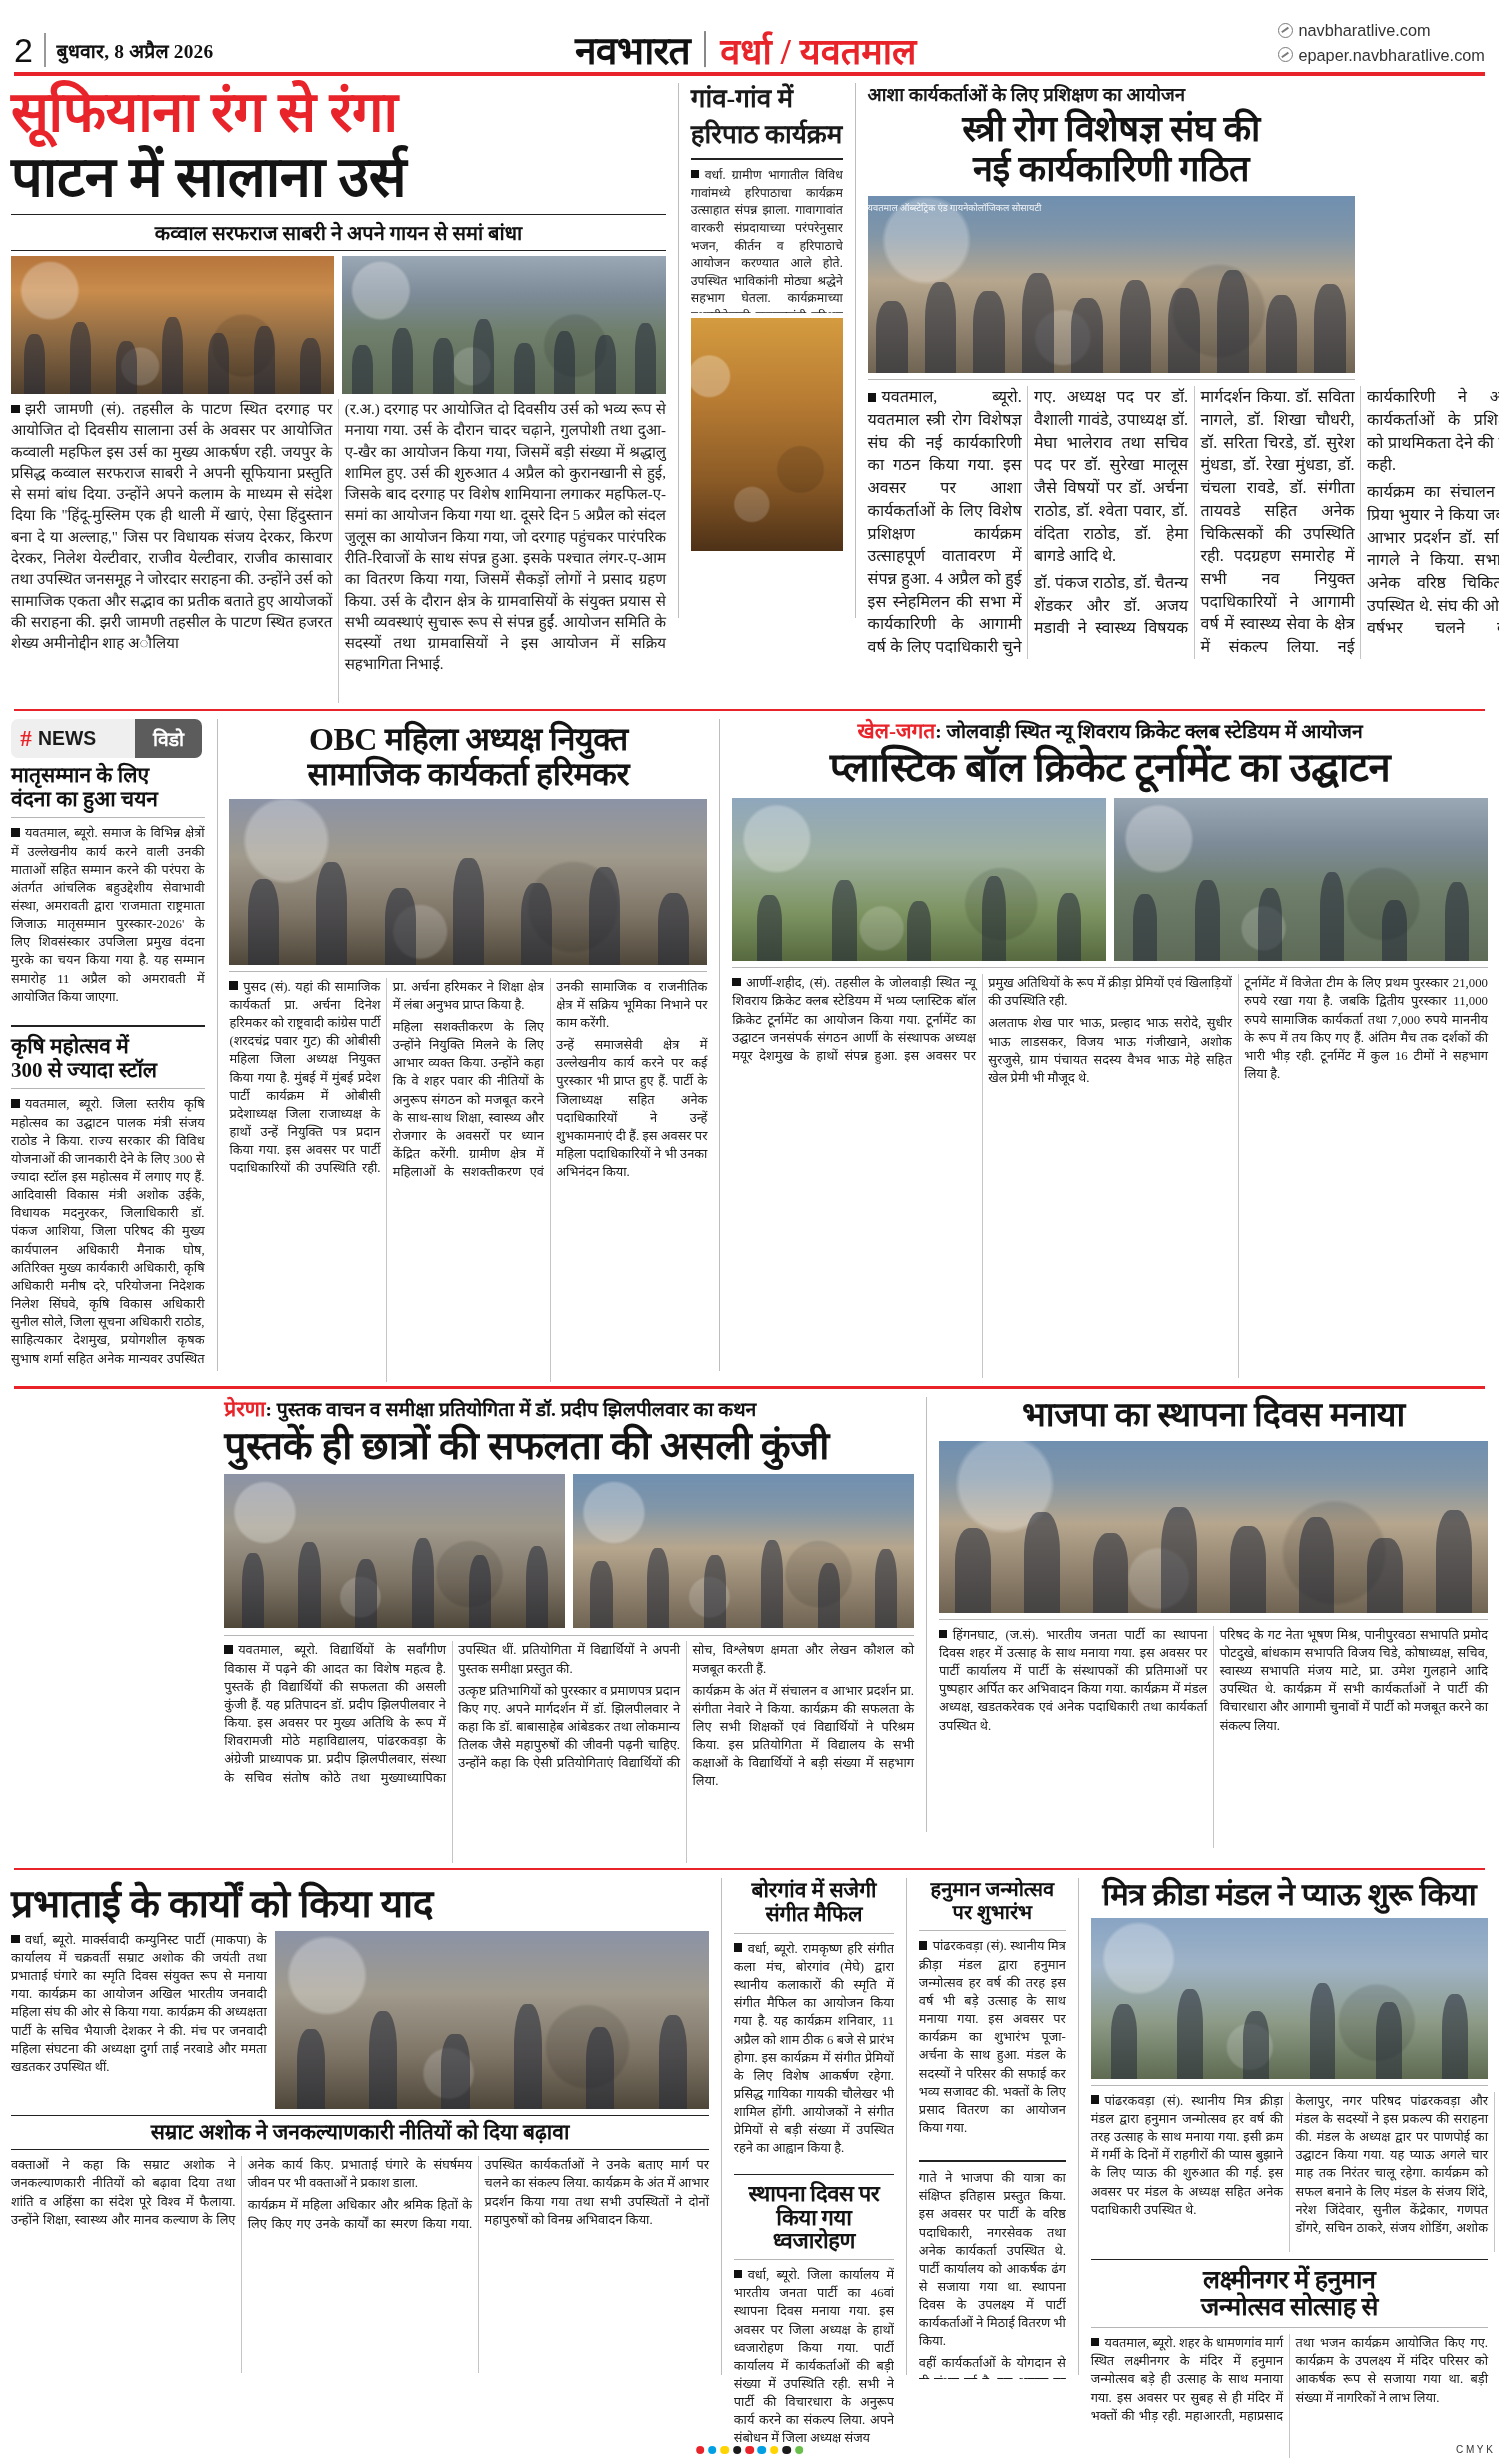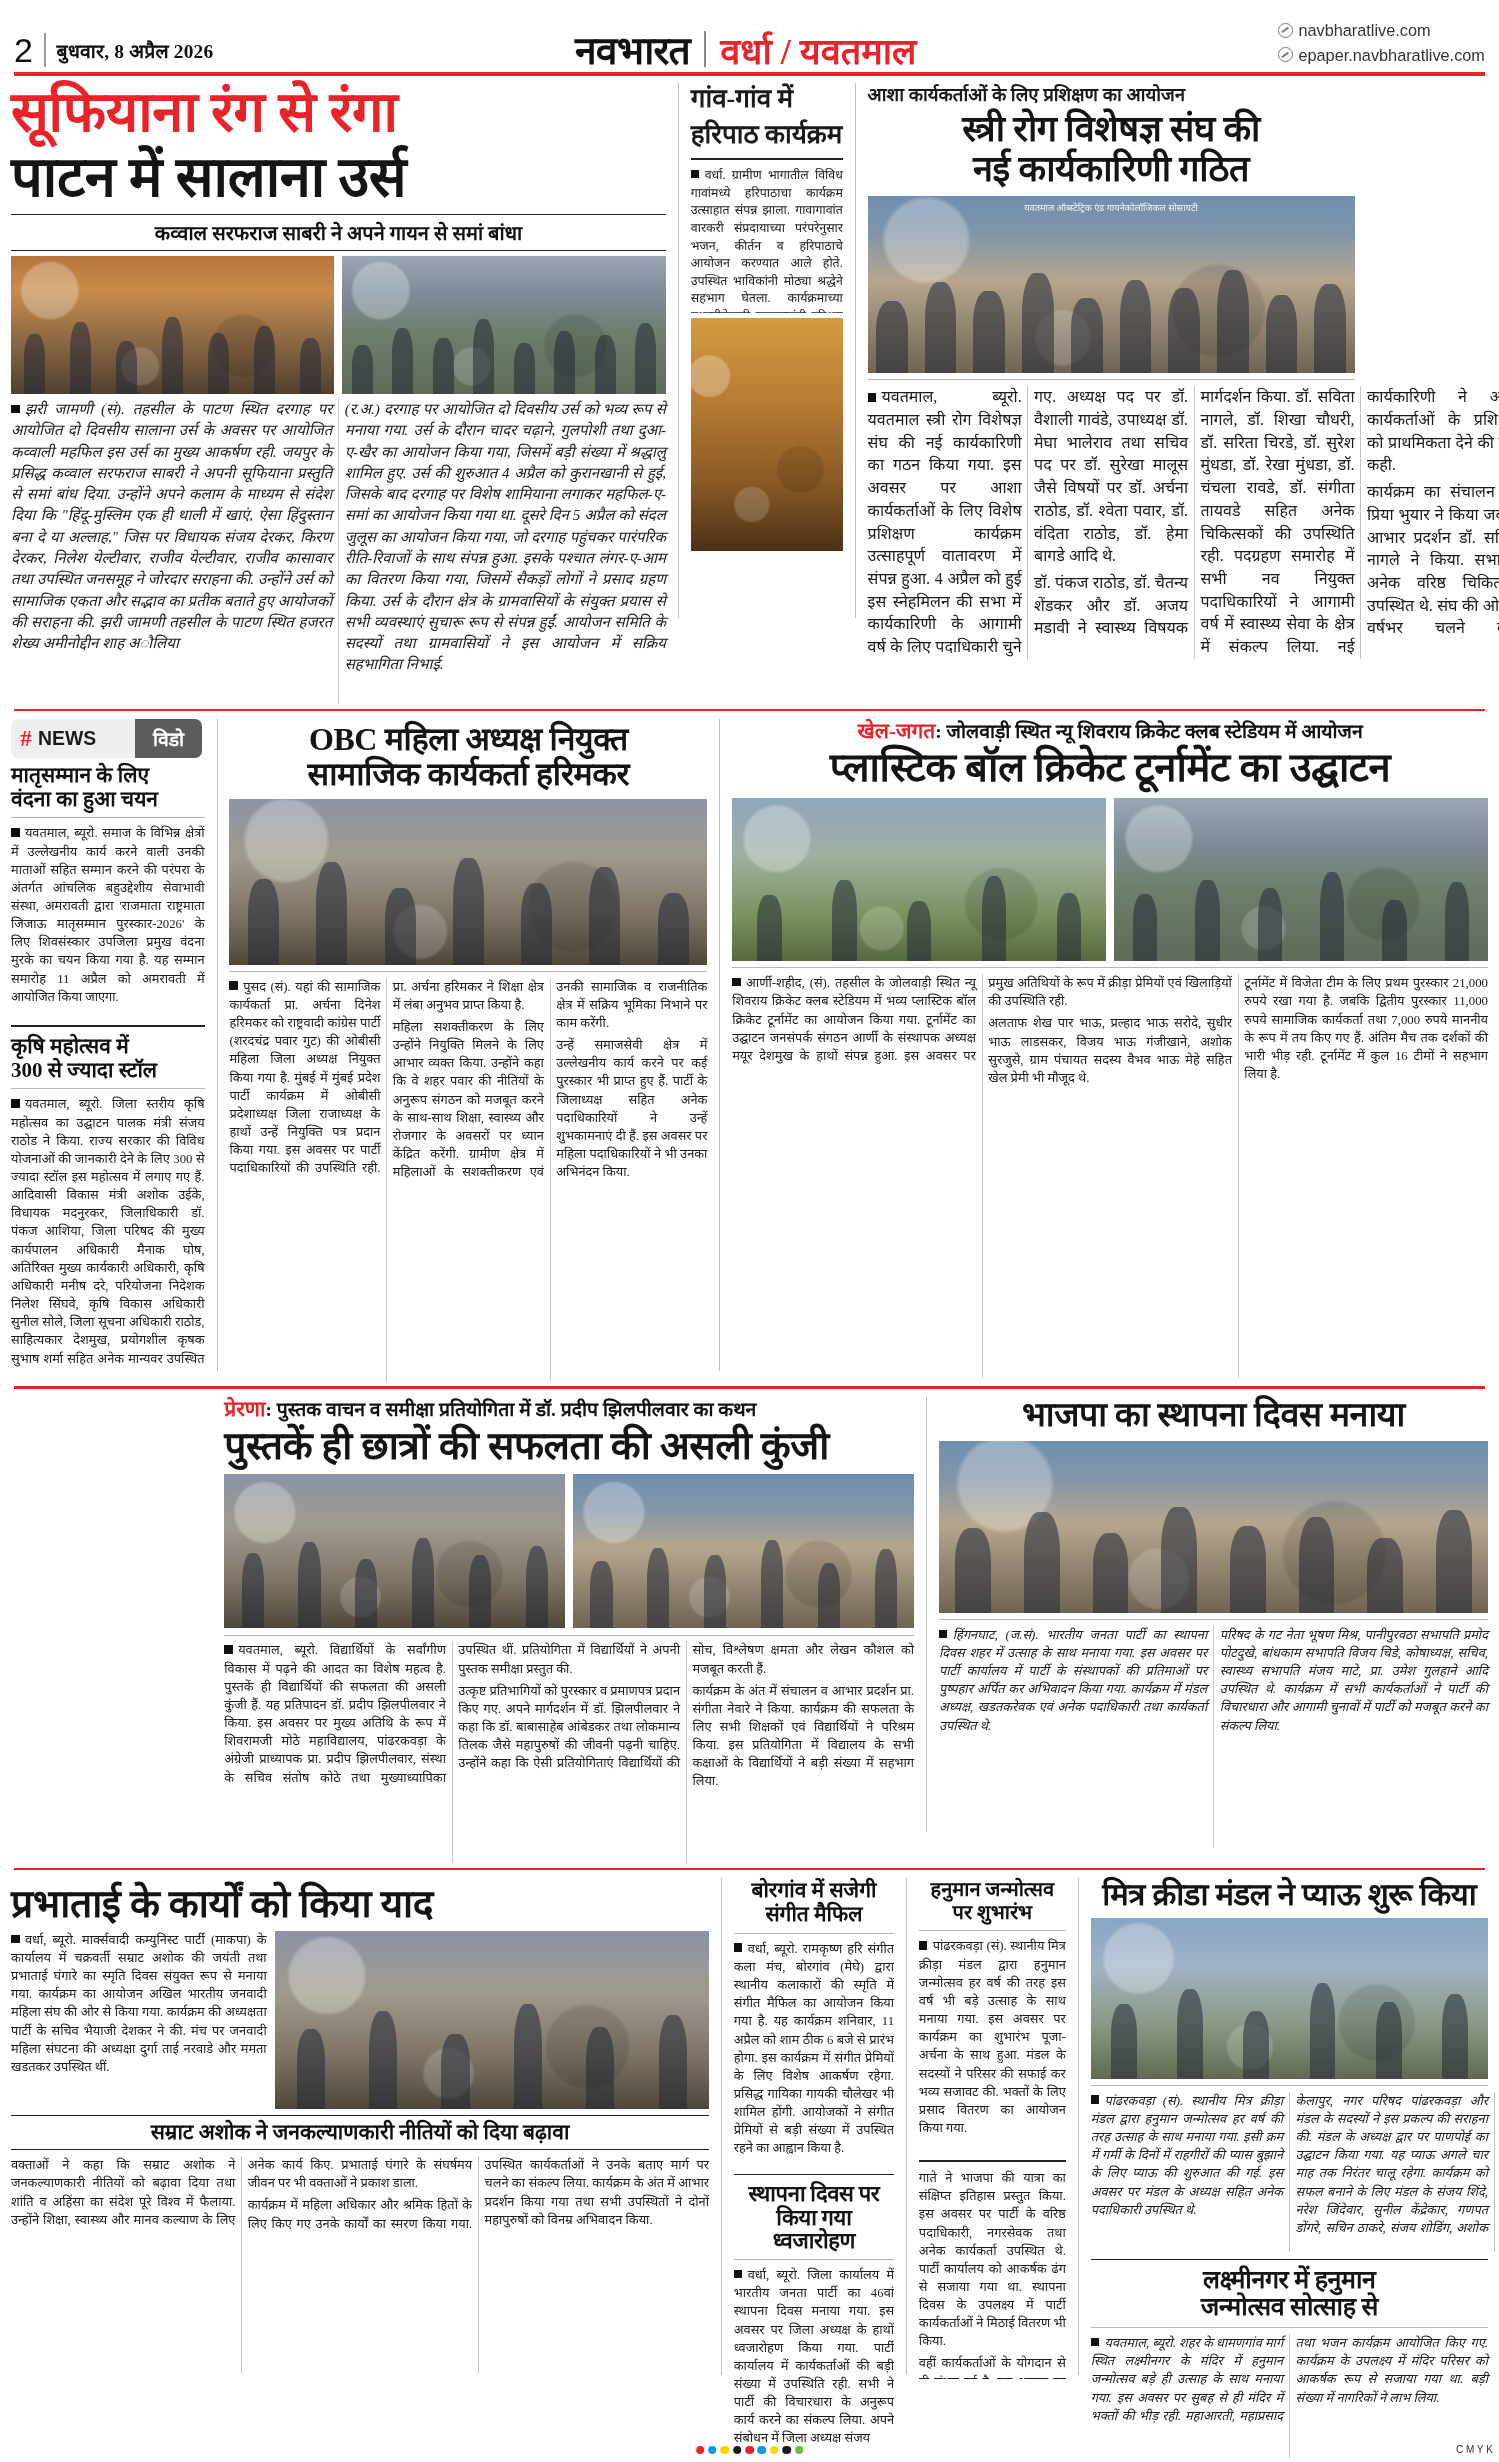--- a/index.html
+++ b/index.html
@@ -39,21 +39,21 @@
   .hl-red{color:#e8242a;}
   .hl-blk{color:#141414;}
   .kicker{font-size:18px;font-weight:700;color:#1a1a1a;text-align:left;line-height:1.25;margin:0 0 3.1px 0;}
   .subhead{font-size:21px;font-weight:700;text-align:center;line-height:1.2;margin:4.7px 0 3.1px;}
   .tagline{font-size:20px;font-weight:700;text-align:center;border-top:1.6px solid #222;border-bottom:1.6px solid #222;padding:3.9px 0;margin:6.2px 0 5.4px;}
 
   
   .body{font-size:15px;line-height:1.42;text-align:justify;text-justify:inter-word;color:#1b1b1b;hyphens:auto;}
   .body p{margin:0 0 3.9px 0;}
   .dateline:before{content:"";display:inline-block;width:8.5px;height:8.5px;background:#111;margin-right:5.4px;vertical-align:0.8px;}
-  .cols2{column-count:2;column-gap:12.4px;column-rule:0.8px solid #c5c5c5;font-style:italic;}
+  .cols2{column-count:2;column-gap:12.4px;column-rule:0.8px solid #c5c5c5;}
   .cols3{column-count:3;column-gap:12.4px;column-rule:0.8px solid #c5c5c5;}
 
   
   .photo{position:relative;overflow:hidden;background:#cfd6cf;}
   .photo .grain{position:absolute;inset:0;opacity:.5;
     background-image:
       radial-gradient(circle at 12% 25%, rgba(255,255,255,.55) 0 9%, transparent 10%),
       radial-gradient(circle at 72% 65%, rgba(0,0,0,.22) 0 12%, transparent 13%),
       radial-gradient(circle at 40% 80%, rgba(255,255,255,.35) 0 8%, transparent 9%);
   }
@@ -167,21 +167,21 @@
     </div>
 
     <div class="vrule" style="height:535px;"></div>
 
     <div class="col" style="width:487px;">
       <div class="kicker" style="font-size:18.6px;">आशा कार्यकर्ताओं के लिए प्रशिक्षण का आयोजन</div>
       <h1 class="hl hl-blk" style="font-size:36px;text-align:center;">स्त्री रोग विशेषज्ञ संघ की</h1>
       <h1 class="hl hl-blk" style="font-size:36px;text-align:center;margin-top:1.6px;">नई कार्यकारिणी गठित</h1>
       <div class="photo ph-group" style="width:100%;height:177px;margin-top:7.8px;">
         <div class="grain"></div>
-        <div style="position:absolute;top:4.7px;left:0;right:0;text-align:center;font-size:9.3px;color:#fff;opacity:.9;">यवतमाल ऑब्स्टेट्रिक एंड गायनेकोलॉजिकल सोसायटी</div>
+        <div style="position:absolute;top:4.7px;left:0;right:0;text-align:left;font-size:9.3px;color:#fff;opacity:.9;">यवतमाल ऑब्स्टेट्रिक एंड गायनेकोलॉजिकल सोसायटी</div>
         <div class="people" style="height:66%">
           <span style="height:62%"></span>
             <span style="height:78%"></span>
             <span style="height:70%"></span>
             <span style="height:86%"></span>
             <span style="height:64%"></span>
             <span style="height:80%"></span>
             <span style="height:73%"></span>
             <span style="height:88%"></span>
             <span style="height:67%"></span>

